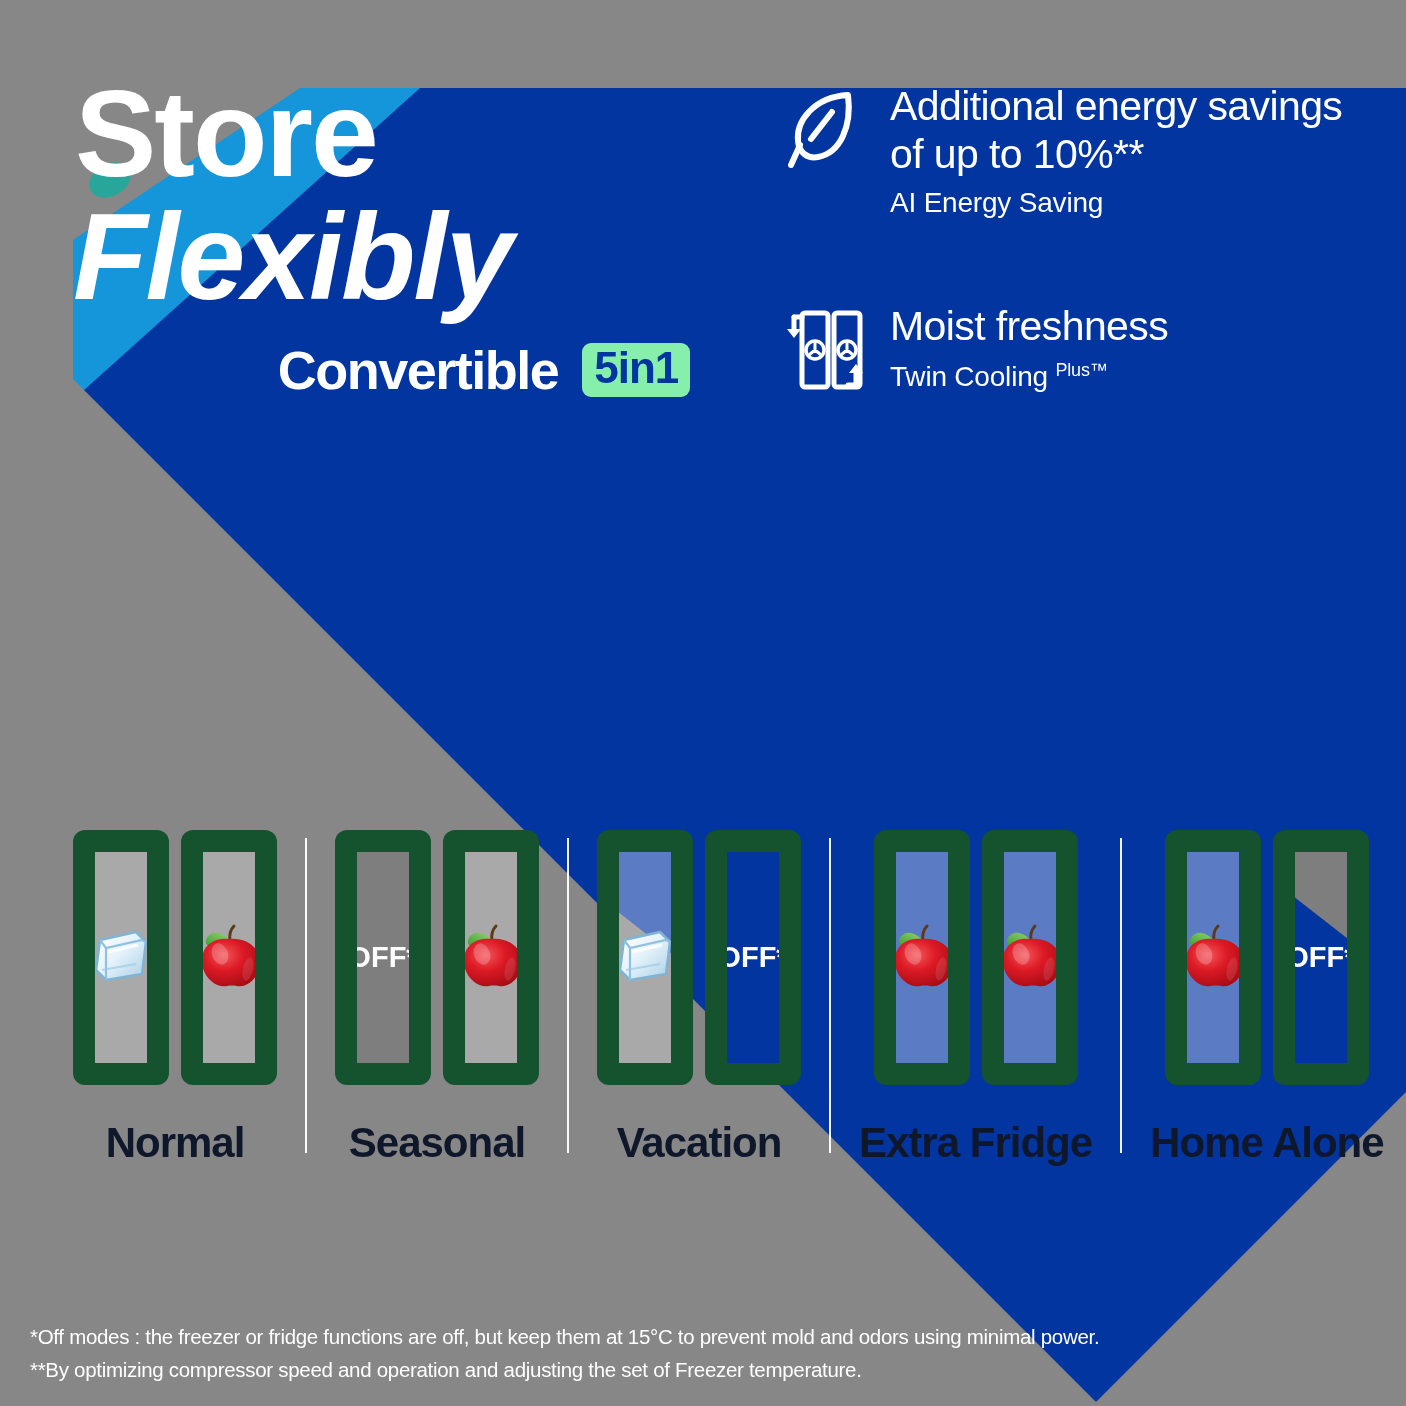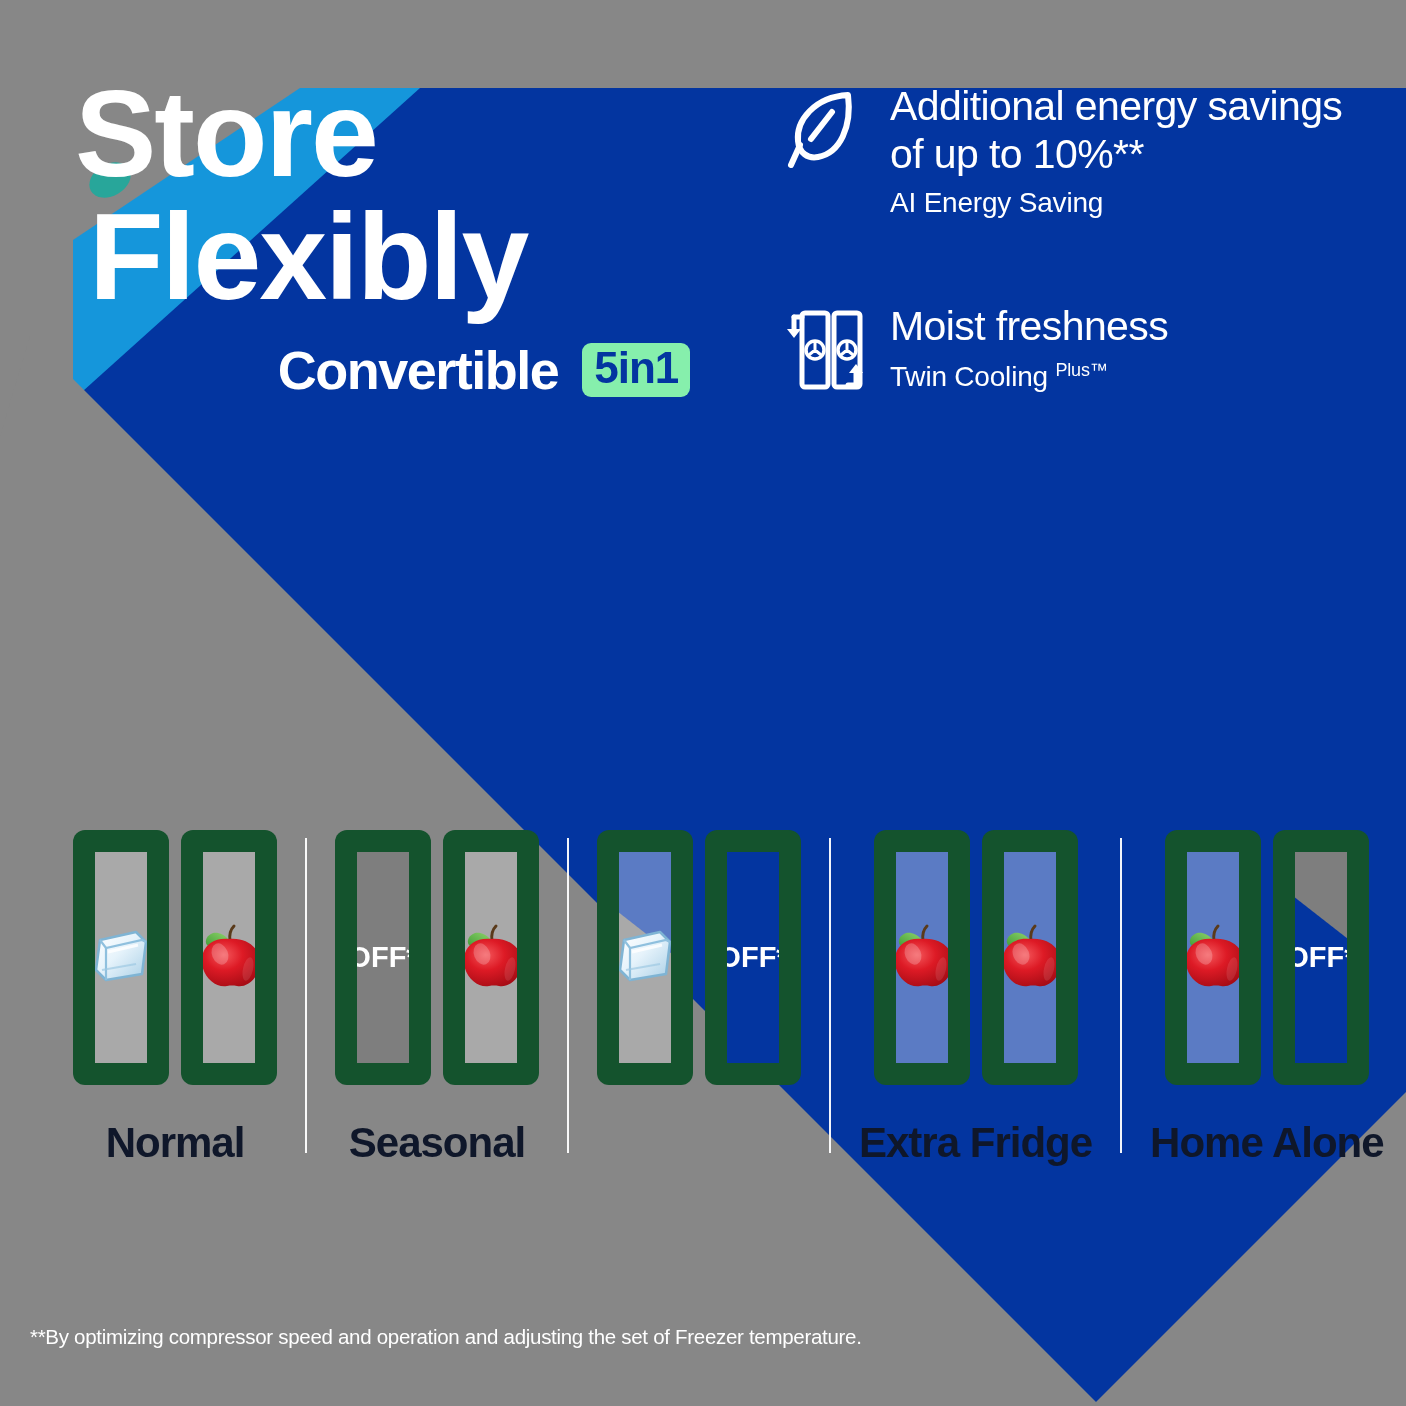--- a/index.html
+++ b/index.html
@@ -20,21 +20,21 @@
     width:700px;
   }
   .hl-line {
     font-weight:bold;
     color:#ffffff;
     line-height:0.93;
     letter-spacing:-2px;
     white-space:nowrap;
   }
   #hl-store { font-size:122px; margin-left:2px; }
-  #hl-flexibly { font-size:122px; margin-top:10px; margin-left:16px; }
+  #hl-flexibly { font-size:122px; margin-top:10px; margin-left:0px;font-style:italic; }
 
   #convertible-row {
     display:flex; align-items:center; gap:24px;
     margin-top:24px; margin-left:122px;justify-content:center;
   }
   #convertible-text {
     font-size:54px; font-weight:bold; color:#fff; letter-spacing:-1.5px;
     white-space:nowrap;
   }
   #badge-5in1 {
@@ -295,20 +295,21 @@
     <path d="M12 44 L46 38" fill="none" stroke="#9ec9e3" stroke-width="2" opacity="0.7"></path>
   </svg></span>
             </div>
           </div>
           <div class="door">
             <div class="door-inner" style="background-color: rgb(3, 53, 160);">
               <span class="off-label">OFF*</span>
             </div>
           </div>
         </div>
+        <div class="mode-label">Vacation</div>
       </div>
       <div class="divider"></div>
       <div class="mode">
         <div class="mode-doors">
           <div class="door">
             <div class="door-inner" style="background-color: rgb(91, 123, 196);">
               <span class="apple"><svg width="72" height="68" viewBox="0 0 72 68">
     <defs>
       <radialGradient id="appG" cx="38%" cy="34%" r="72%">
         <stop offset="0%" stop-color="#f4565a"></stop>
@@ -392,14 +393,15 @@
               <span class="off-label">OFF*</span>
             </div>
           </div>
         </div>
         <div class="mode-label">Home Alone</div>
       </div>
     </div>
 </div>
 
 <div id="footnotes">
+  <div>*Off modes : the freezer or fridge functions are off, but keep them at 15°C to prevent mold and odors using minimal power.</div>
   <div>**By optimizing compressor speed and operation and adjusting the set of Freezer temperature.</div>
 </div>
 
 </body></html>

